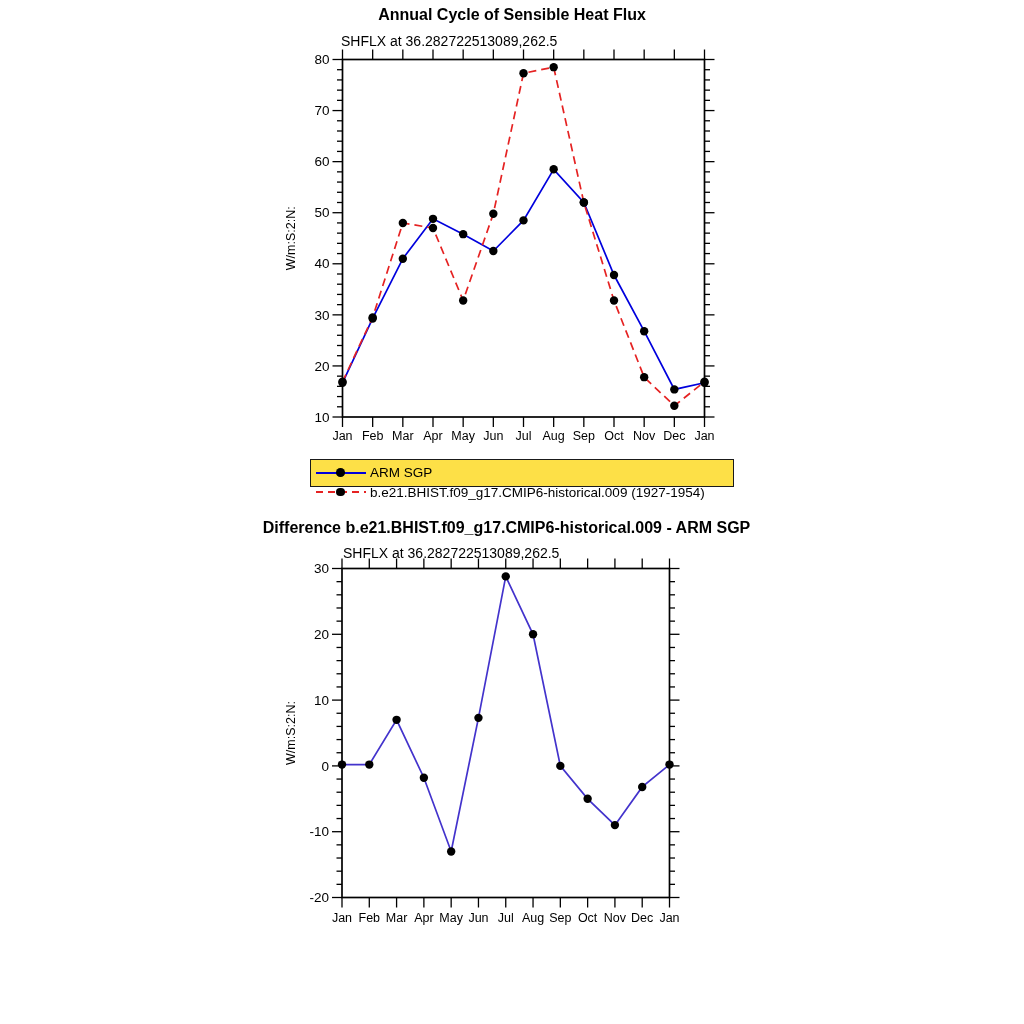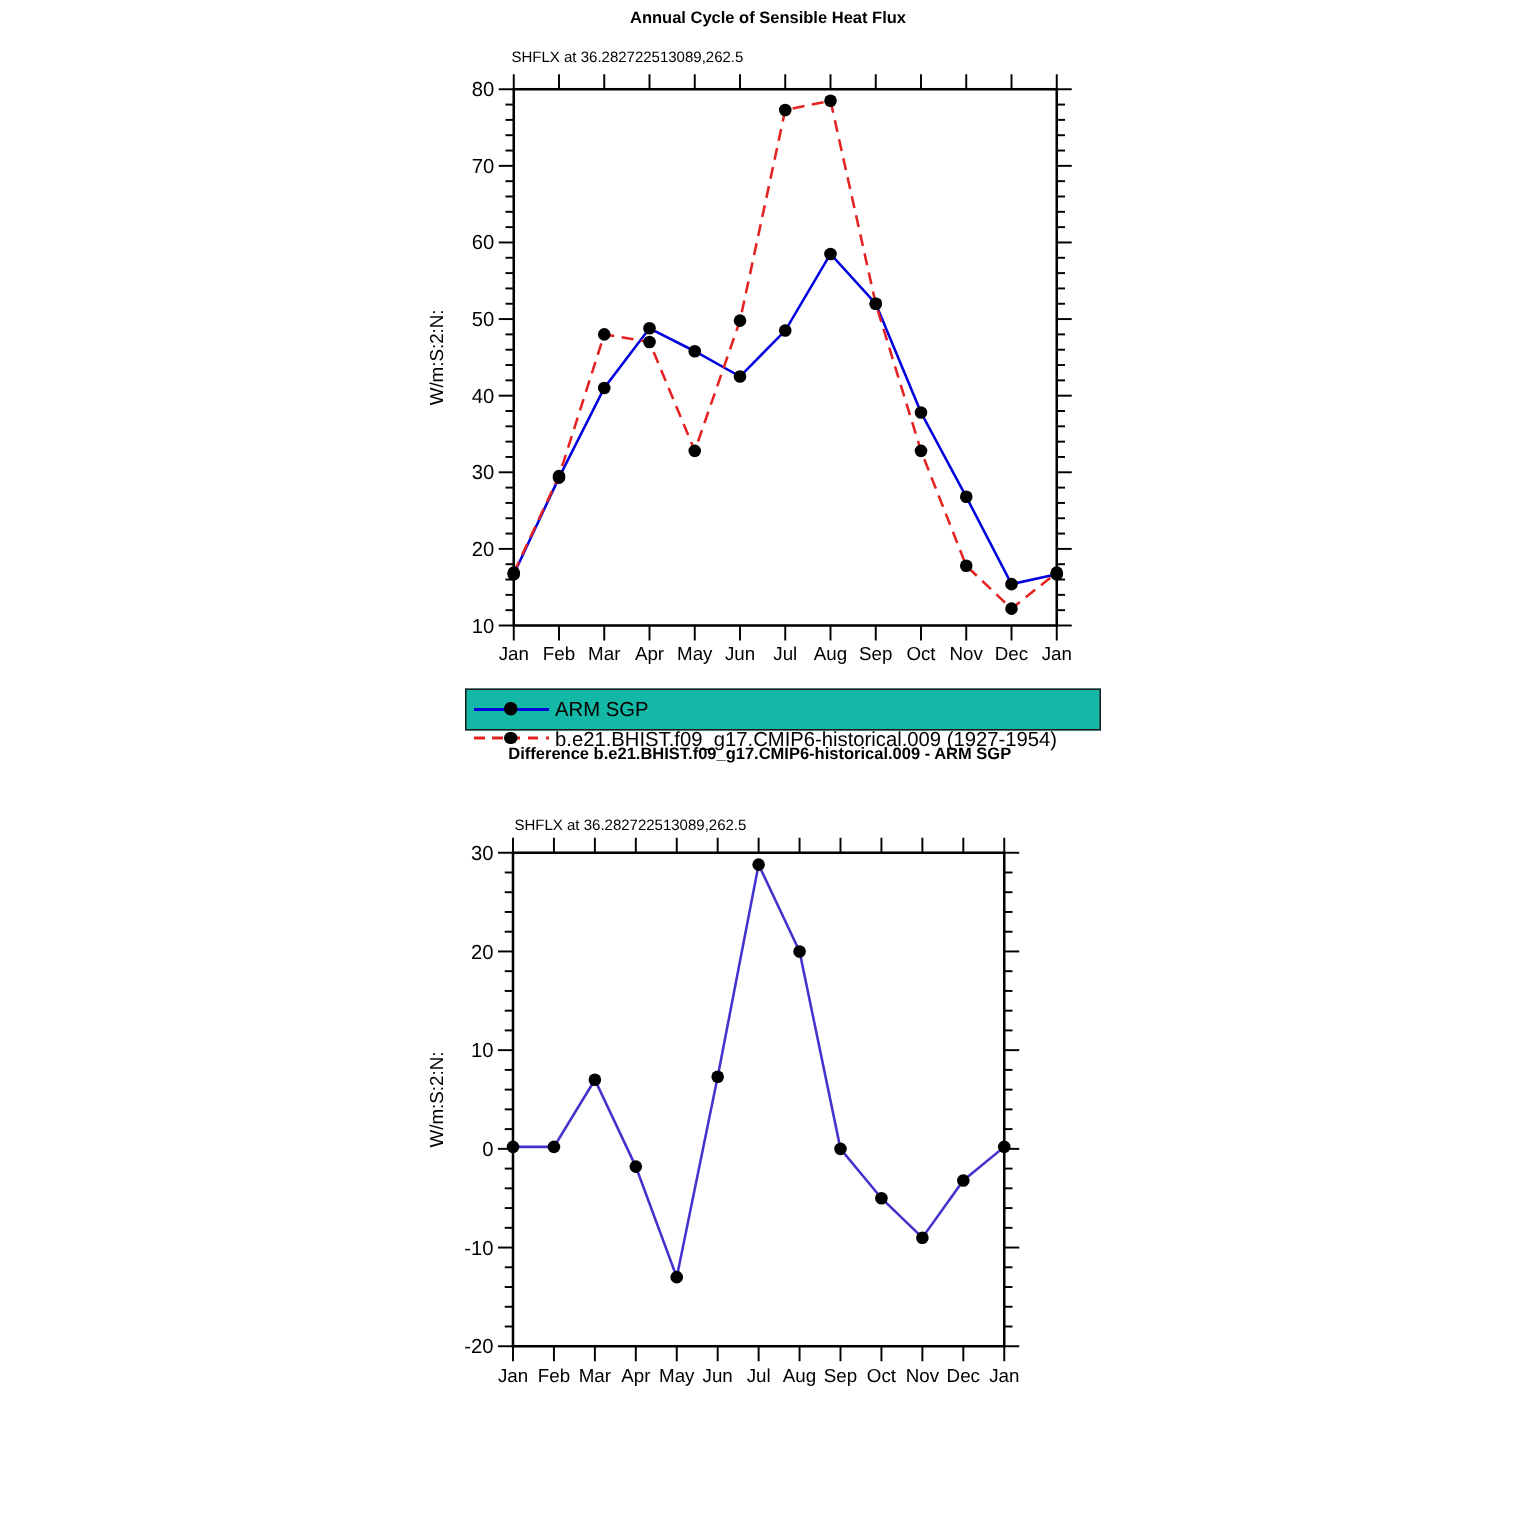--- a/index.html
+++ b/index.html
@@ -7,45 +7,45 @@
     width: 1024px; height: 1024px;
     background: #ffffff;
     position: relative;
     overflow: hidden;
     font-family: "Liberation Sans", sans-serif;
     color: #000;
   }
   .chart-title {
     position: absolute;
     font-weight: bold;
-    font-size: 11px;
+    font-size: 16px;
     text-align: center;
     white-space: nowrap;
   }
   #title0 { left: 0; top: 6px; width: 1024px; }
-  #title1 { left: 0; top: 497px; width: 1013px; }
+  #title1 { left: 0; top: 519px; width: 1013px; }
   .chart-subtitle {
     position: absolute;
-    font-size: 10px;
+    font-size: 14px;
     white-space: nowrap;
   }
   #subtitle0 { left: 341px; top: 33px; }
   #subtitle1 { left: 343px; top: 545px; }
   #plot-svg { position: absolute; left: 0; top: 0; }
   #plot-svg text { fill: #000; }
   .ytick { font-size: 13.5px; }
   .xtick { font-size: 12.5px; }
   .ylab  { font-size: 12.5px; }
   .legend {
     position: absolute;
     left: 310px; top: 459px;
     width: 424px; height: 28px;
     border: 1.5px solid #1a1a1a;
     box-sizing: border-box;
-    background: #14b8a6;
+    background: #fde047;
     padding: 3px 0 0 5px;
   }
   .legend-row { display: flex; align-items: center; height: 19.5px; }
   .legend-sample { position: relative; width: 50px; height: 12px; margin-right: 4px; flex: 0 0 50px; }
   .sample-line { position: absolute; left: 0; top: 5px; width: 50px; height: 1.8px; }
   .sample-line.solid  { background: #0000dd; }
   .sample-line.dashed { background: repeating-linear-gradient(90deg, #e52222 0, #e52222 7px, transparent 7px, transparent 12px); }
   .sample-dot {
     position: absolute; left: 20px; top: 1.6px;
     width: 8.6px; height: 8.6px; border-radius: 50%;

